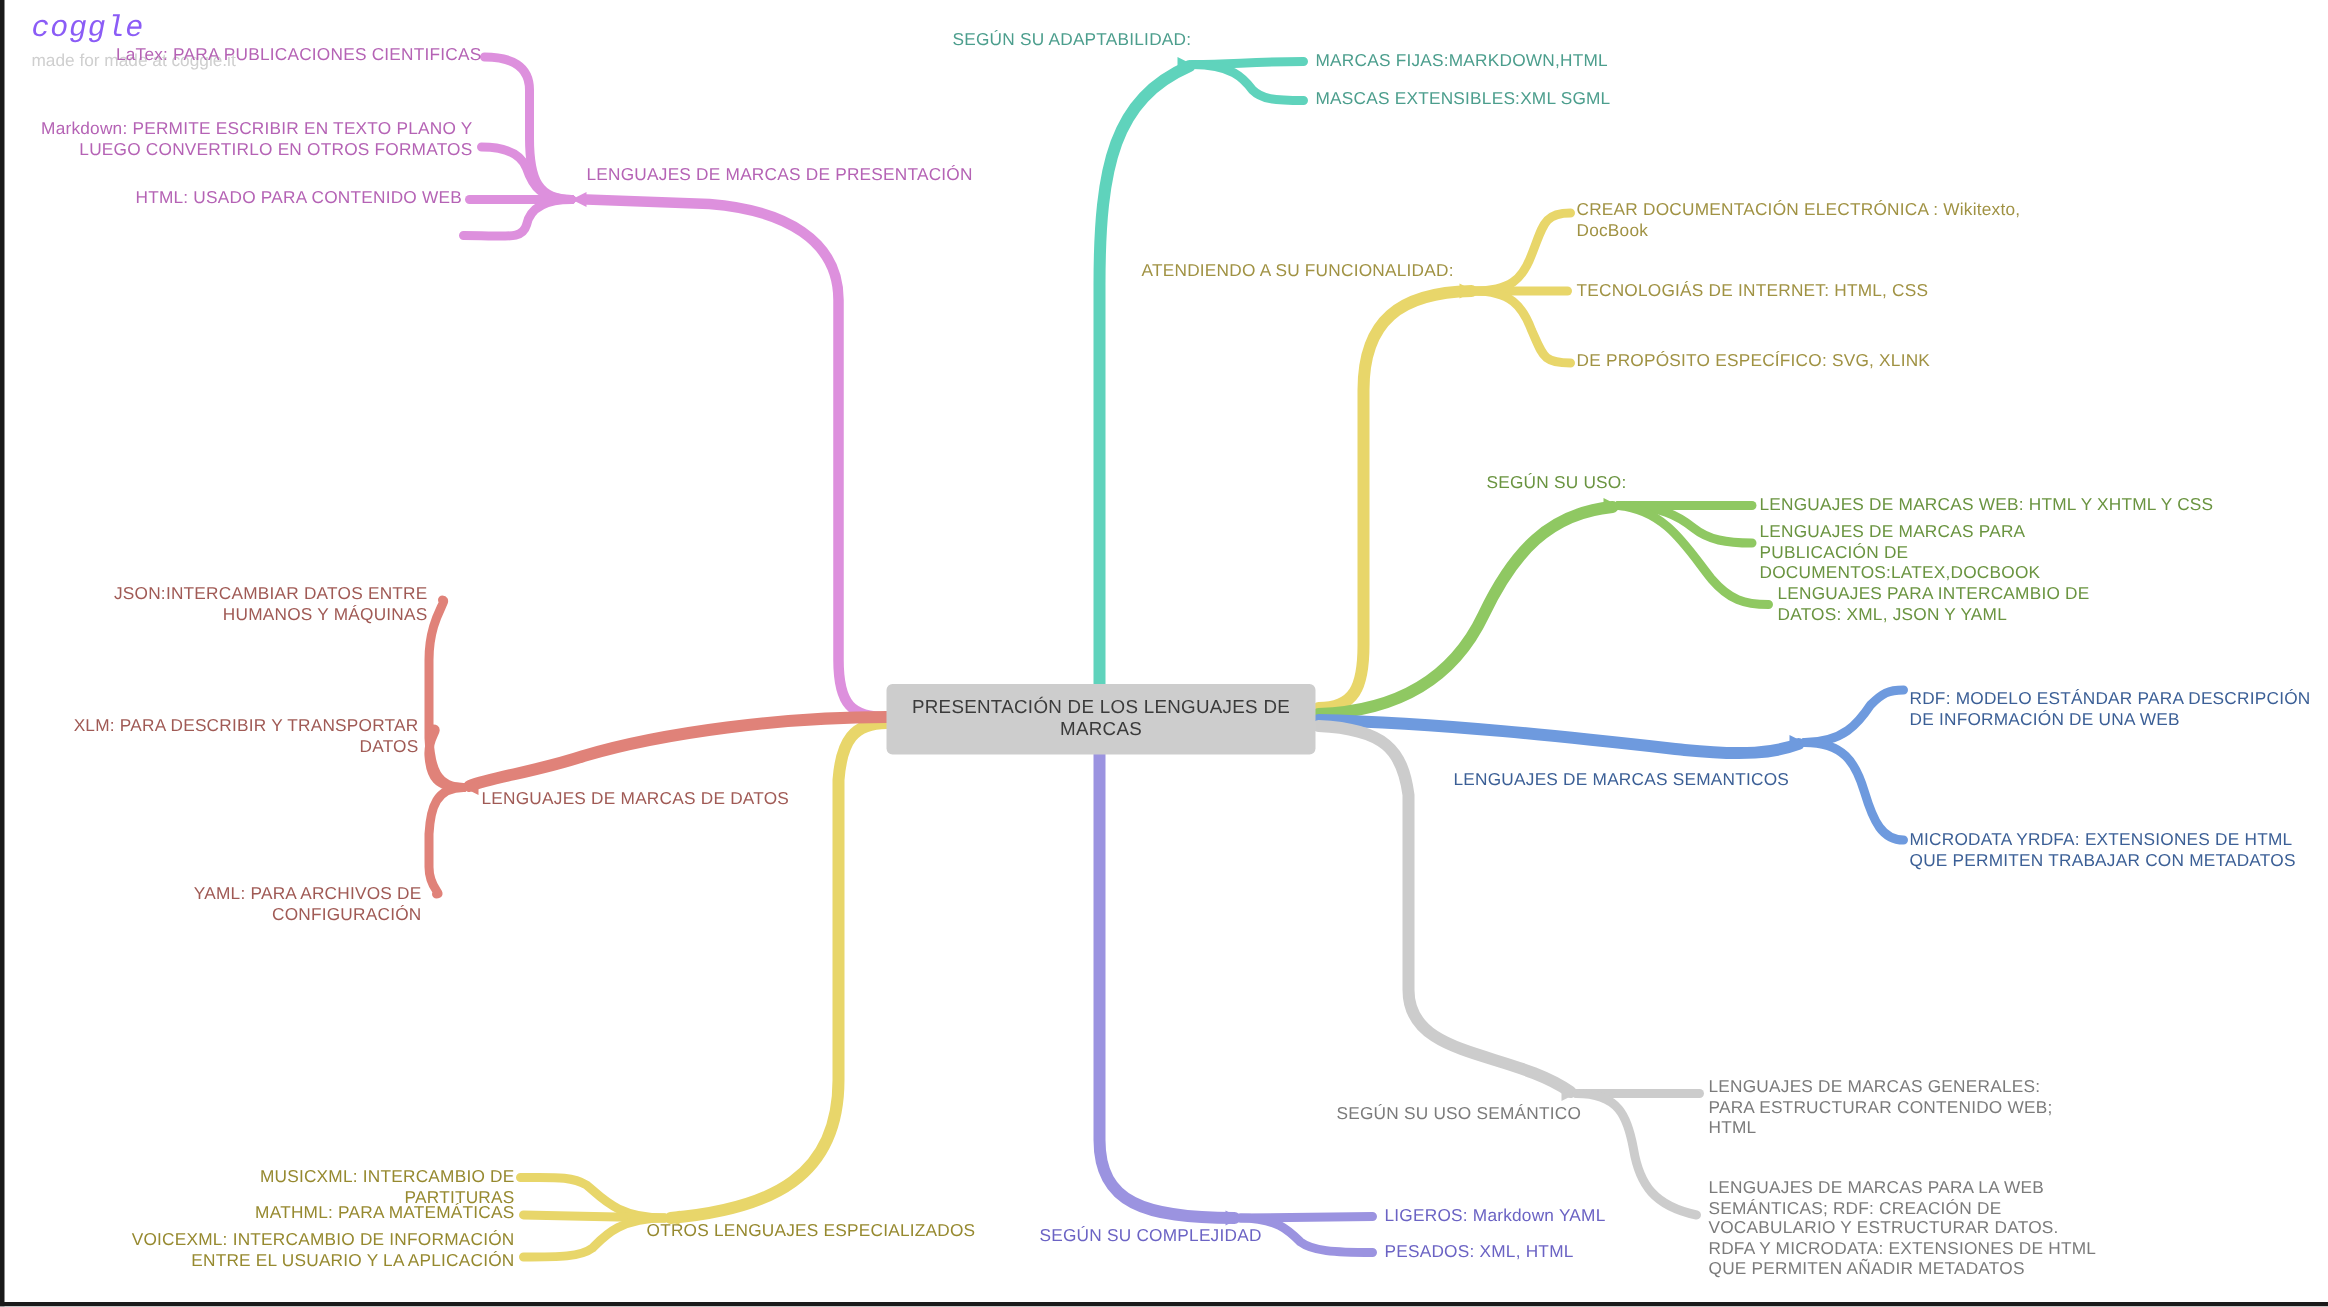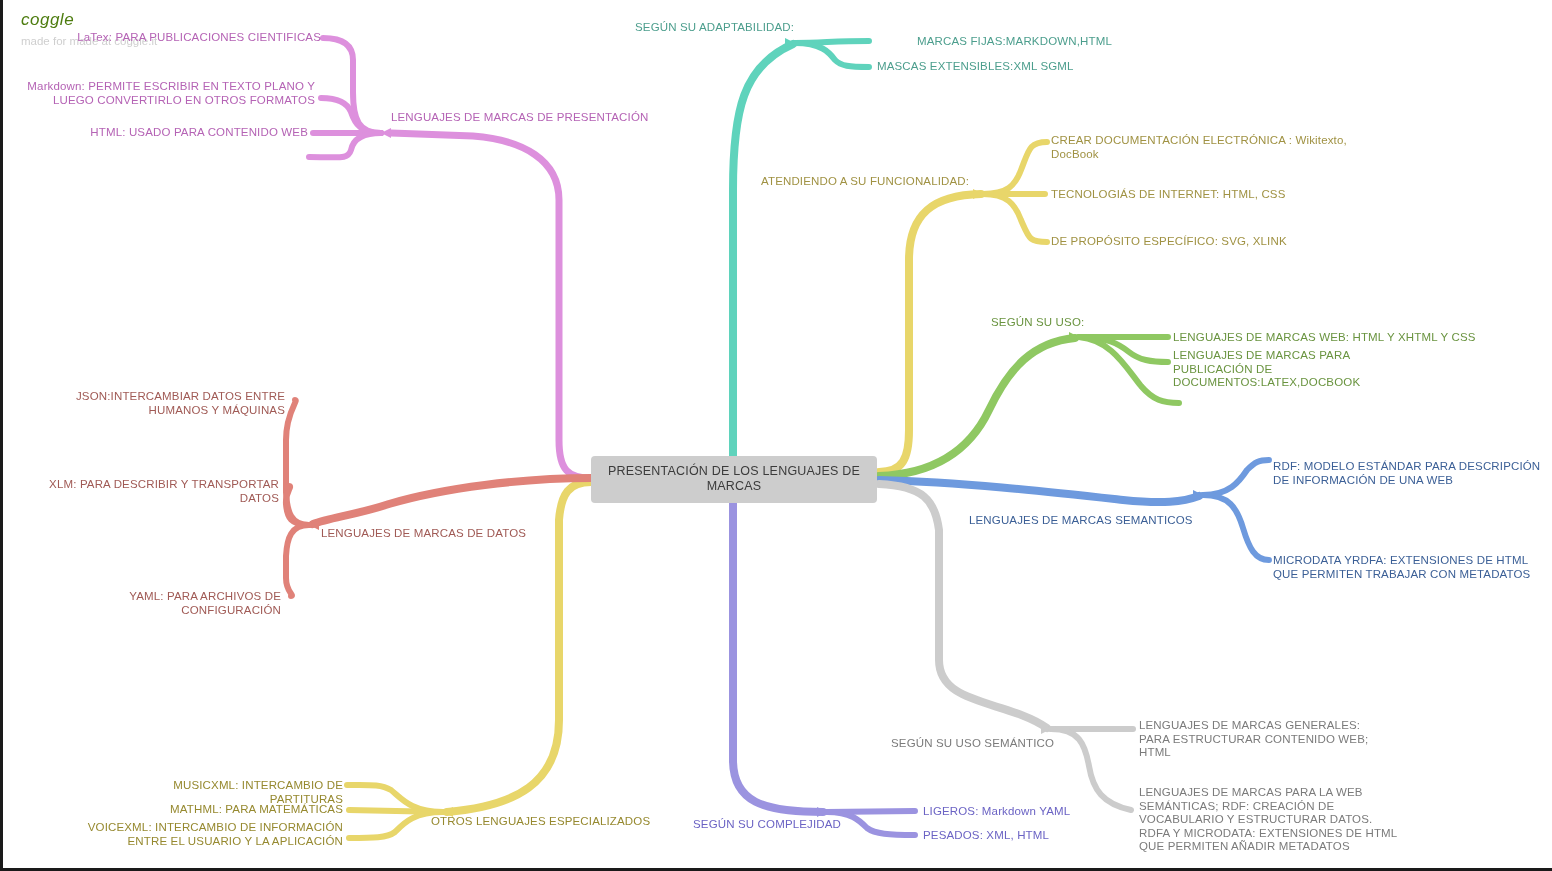--- a/index.html
+++ b/index.html
@@ -51,24 +51,24 @@
     box-sizing:border-box;
     text-align:center;
     color:#3b3b3b;
     font-size:12.5px;
     line-height:15px;
     letter-spacing:0.2px;
   }
 
   #brand{position:absolute;left:18px;top:10px;}
   #brand .wordmark{
-    font-family:Liberation Sans, sans-serif;
+    font-family:Liberation Mono, monospace;
     font-style:italic;
-    font-size:17px;
-    color:#4d7c0f;
+    font-size:20px;
+    color:#8b5cf6;
     letter-spacing:0.5px;
     line-height:20px;
   }
   #brand .tagline{
     font-size:11.5px;
     color:#cfcfcf;
     line-height:16px;
     margin-top:3px;
   }
 </style>
@@ -163,31 +163,32 @@
   <div id="center-node">
     <span>PRESENTACIÓN DE LOS LENGUAJES DE MARCAS</span>
   </div>
 
   <div class="lbl l c-orchid" style="left:388px;top:111px;width:260px;">LENGUAJES DE MARCAS DE PRESENTACIÓN</div>
   <div class="lbl r c-orchid" style="left:60px;top:31px;width:258px;">LaTex: PARA PUBLICACIONES CIENTIFICAS</div>
   <div class="lbl r c-orchid" style="left:20px;top:80px;width:292px;">Markdown: PERMITE ESCRIBIR EN TEXTO PLANO Y LUEGO CONVERTIRLO EN OTROS FORMATOS</div>
   <div class="lbl r c-orchid" style="left:60px;top:126px;width:245px;">HTML: USADO PARA CONTENIDO WEB</div>
 
   <div class="lbl l c-teal" style="left:632px;top:21px;width:270px;">SEGÚN SU ADAPTABILIDAD:</div>
-  <div class="lbl l c-teal" style="left:874px;top:35px;width:300px;margin-left:40px;">MARCAS FIJAS:MARKDOWN,HTML</div>
+  <div class="lbl l c-teal" style="left:874px;top:35px;width:300px;">MARCAS FIJAS:MARKDOWN,HTML</div>
   <div class="lbl l c-teal" style="left:874px;top:60px;width:300px;">MASCAS EXTENSIBLES:XML SGML</div>
 
   <div class="lbl l c-gold" style="left:758px;top:175px;width:230px;">ATENDIENDO A SU FUNCIONALIDAD:</div>
   <div class="lbl l c-gold" style="left:1048px;top:134px;width:300px;">CREAR DOCUMENTACIÓN ELECTRÓNICA : Wikitexto, DocBook</div>
   <div class="lbl l c-gold" style="left:1048px;top:188px;width:300px;">TECNOLOGIÁS DE INTERNET: HTML, CSS</div>
   <div class="lbl l c-gold" style="left:1048px;top:235px;width:300px;">DE PROPÓSITO ESPECÍFICO: SVG, XLINK</div>
 
   <div class="lbl l c-green" style="left:988px;top:316px;width:200px;">SEGÚN SU USO:</div>
   <div class="lbl l c-green" style="left:1170px;top:331px;width:330px;">LENGUAJES DE MARCAS WEB: HTML Y XHTML Y CSS</div>
   <div class="lbl l c-green" style="left:1170px;top:349px;width:240px;">LENGUAJES DE MARCAS PARA PUBLICACIÓN DE DOCUMENTOS:LATEX,DOCBOOK</div>
+  <div class="lbl l c-green" style="left:1182px;top:390px;width:240px;">LENGUAJES PARA INTERCAMBIO DE DATOS: XML, JSON Y YAML</div>
 
   <div class="lbl l c-blue" style="left:966px;top:514px;width:260px;">LENGUAJES DE MARCAS SEMANTICOS</div>
   <div class="lbl l c-blue" style="left:1270px;top:460px;width:268px;">RDF: MODELO ESTÁNDAR PARA DESCRIPCIÓN DE INFORMACIÓN DE UNA WEB</div>
   <div class="lbl l c-blue" style="left:1270px;top:554px;width:264px;">MICRODATA YRDFA: EXTENSIONES DE HTML QUE PERMITEN TRABAJAR CON METADATOS</div>
 
   <div class="lbl l c-gray" style="left:888px;top:737px;width:240px;">SEGÚN SU USO SEMÁNTICO</div>
   <div class="lbl l c-gray" style="left:1136px;top:719px;width:250px;">LENGUAJES DE MARCAS GENERALES: PARA ESTRUCTURAR CONTENIDO WEB; HTML</div>
   <div class="lbl l c-gray" style="left:1136px;top:786px;width:260px;">LENGUAJES DE MARCAS PARA LA WEB SEMÁNTICAS; RDF: CREACIÓN DE VOCABULARIO Y ESTRUCTURAR DATOS. RDFA Y MICRODATA: EXTENSIONES DE HTML QUE PERMITEN AÑADIR METADATOS</div>
 
   <div class="lbl l c-violet" style="left:690px;top:818px;width:230px;">SEGÚN SU COMPLEJIDAD</div>

